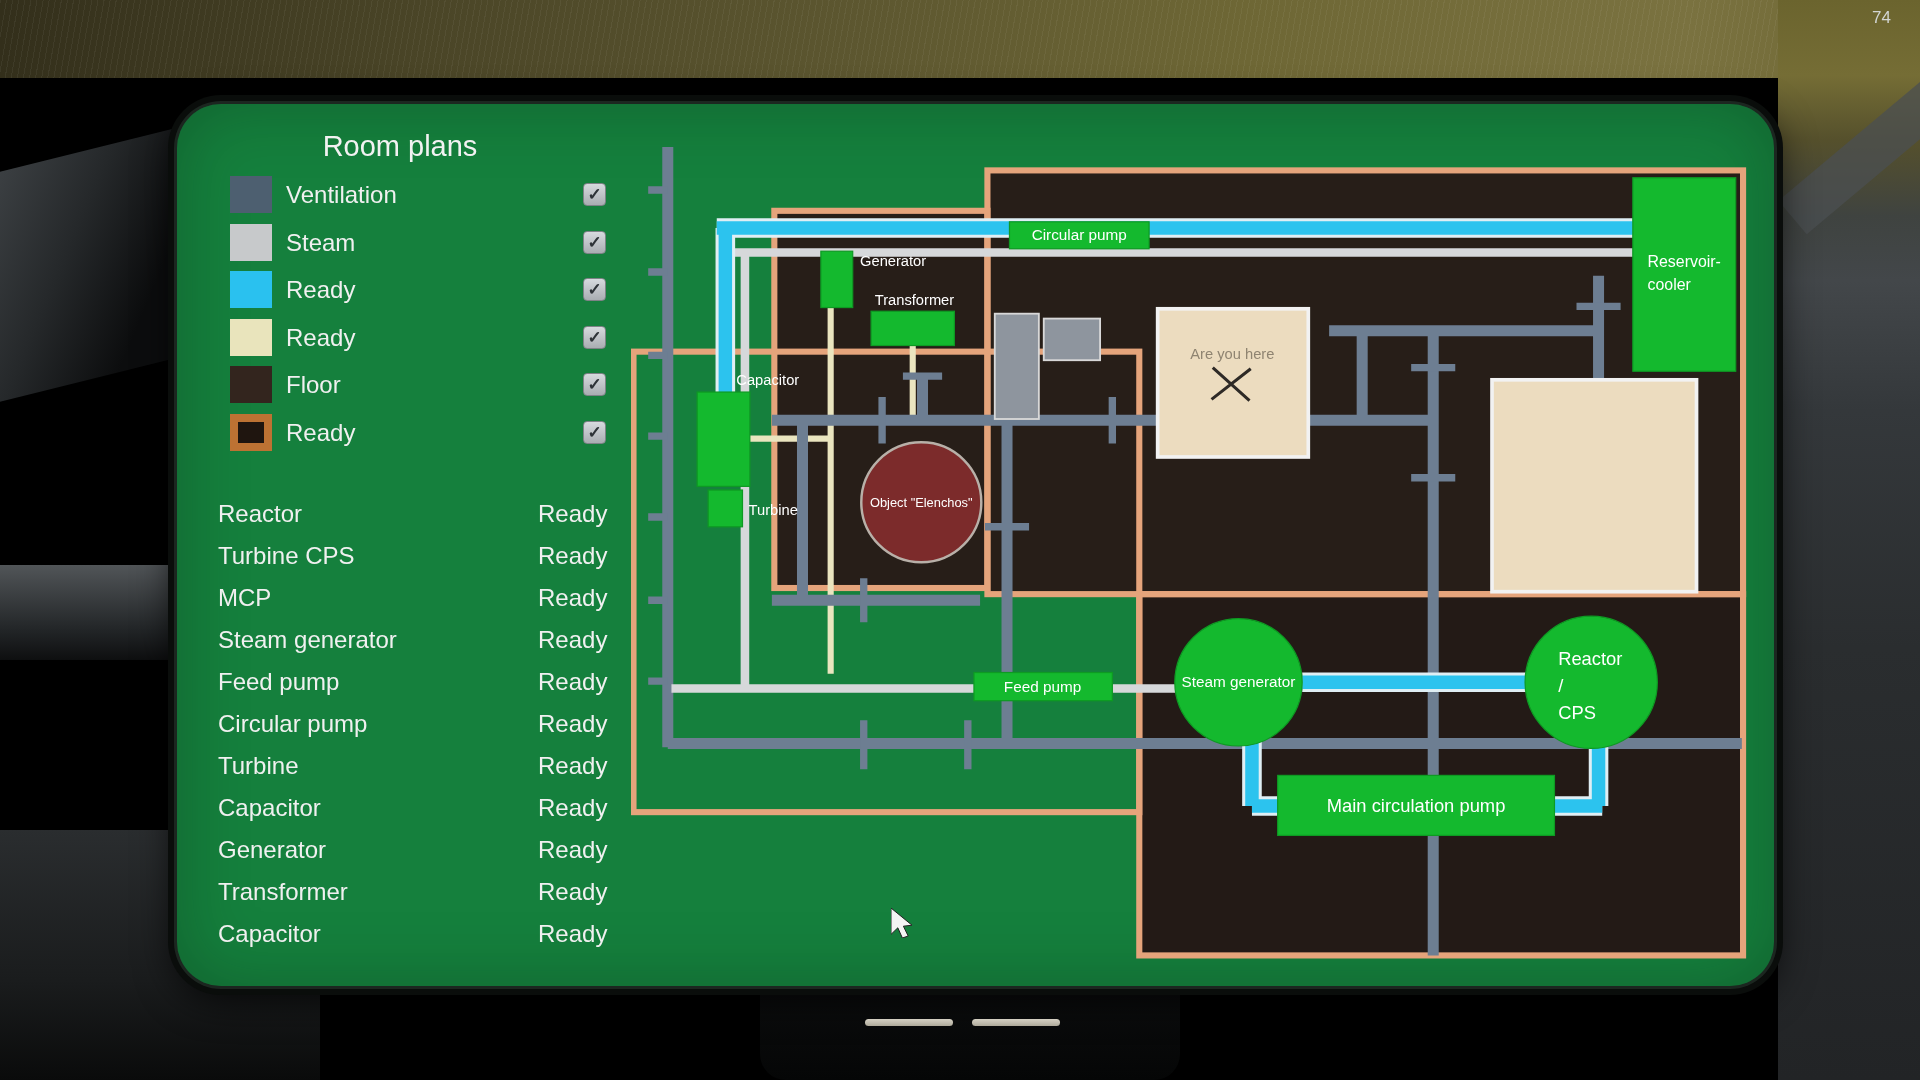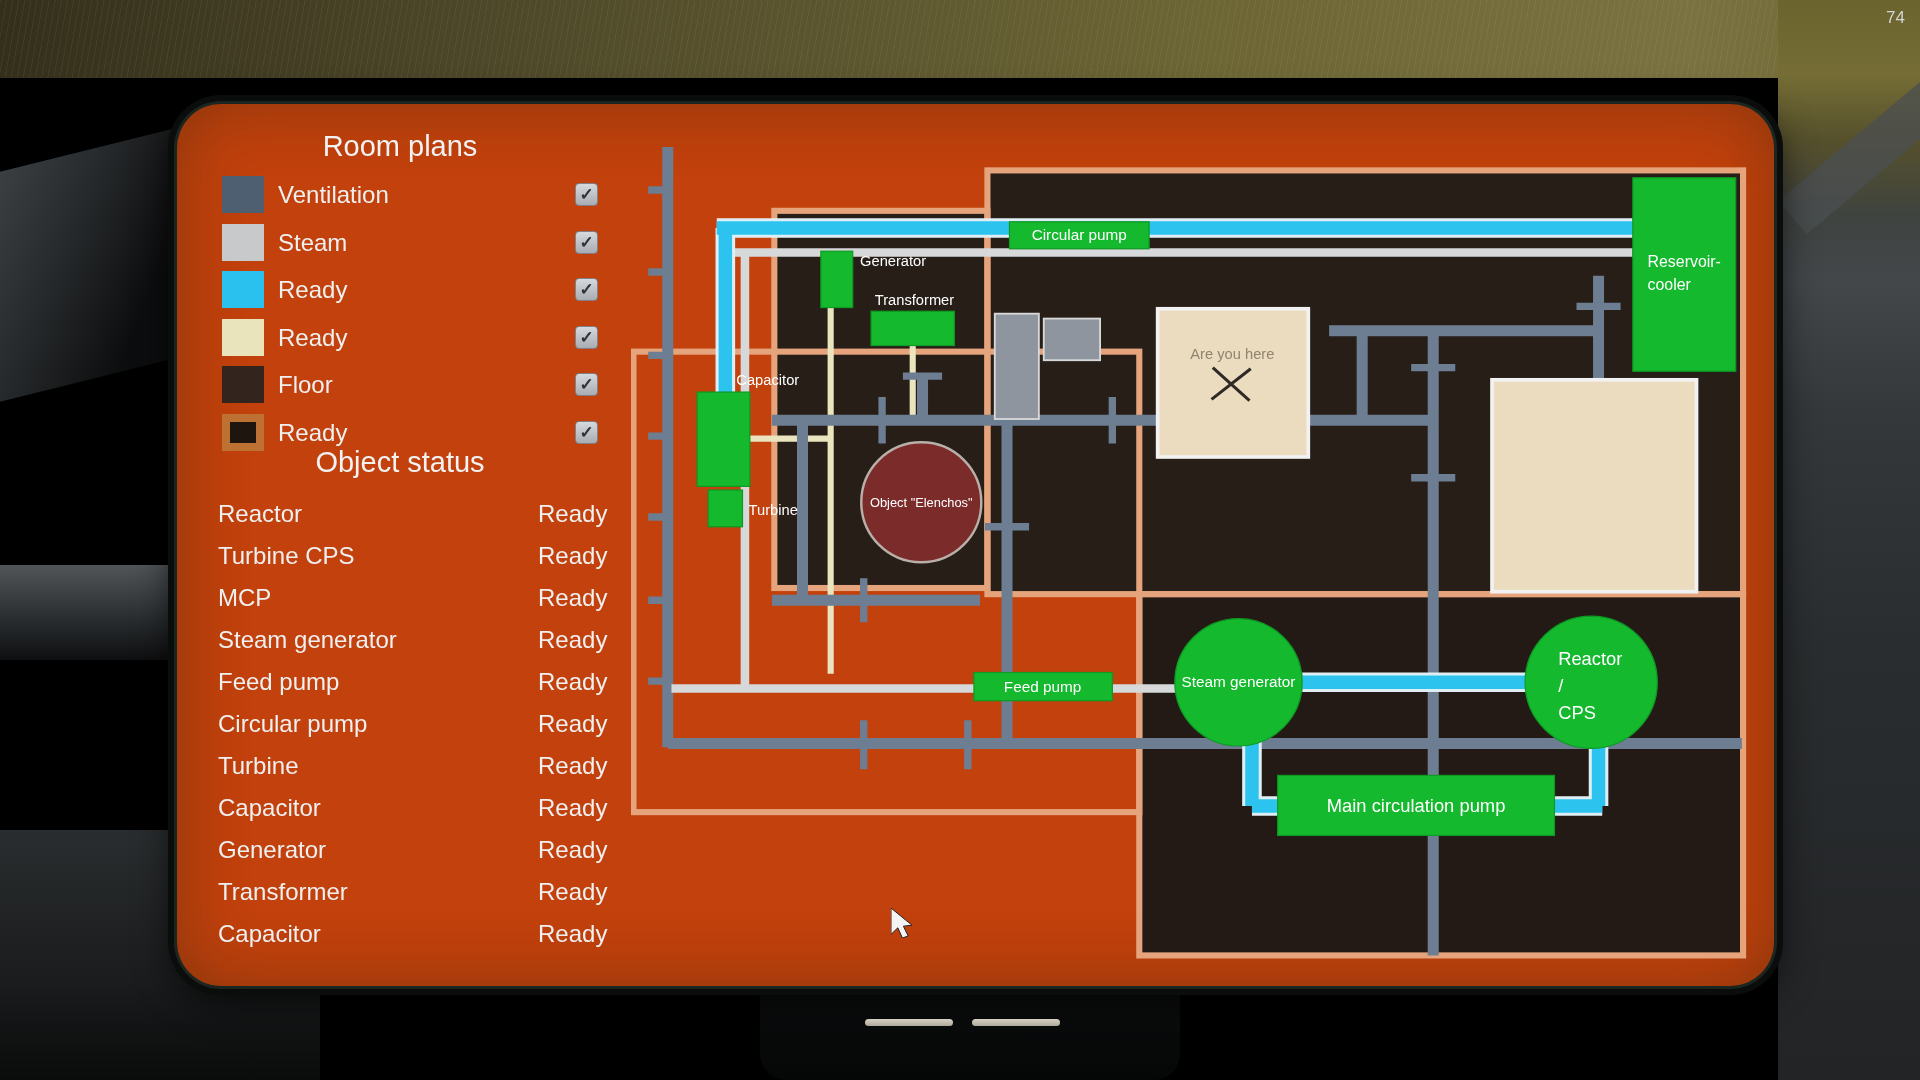--- a/index.html
+++ b/index.html
@@ -23,28 +23,28 @@
     background:linear-gradient(#2a2d2f,#1a1c1d 60%,#0a0b0b); }
 
   .monitor-stand { position:absolute; left:760px; top:980px; width:420px; height:100px;
     background:linear-gradient(#0d0e0f,#050606); border-radius:0 0 26px 26px; }
   .stand-slit { position:absolute; height:7px; width:88px; border-radius:4px;
     background:linear-gradient(#efeadb,#b9b4a4); top:39px; }
   .stand-slit.s1 { left:105px; } .stand-slit.s2 { left:212px; }
 
   
   .screen { position:absolute; left:177px; top:104px; width:1597px; height:882px;
-    background:#c2410c; border-radius:44px;
+    background:#15803d; border-radius:44px;
     box-shadow:0 0 0 3px #1c2620, 0 0 0 9px #0a0d0b, 0 10px 40px rgba(0,0,0,.9),
                inset 0 0 70px rgba(10,30,15,.30); }
 
   
   .panel-title { position:absolute; width:320px; text-align:center; color:#f2f2f2;
     font-size:29px; font-weight:400; }
-  .legend-row { position:absolute; left:45px; width:400px; height:37px; }
+  .legend-row { position:absolute; left:53px; width:400px; height:37px; }
   .swatch { position:absolute; left:0; top:0; width:42px; height:37px; }
   .swatch.walls { background:#1f150f; border:8px solid #bd7233; }
   .legend-label { position:absolute; left:56px; top:0; height:37px; line-height:37px;
     color:#f0f0f0; font-size:24px; }
   .checkbox { position:absolute; left:353px; top:7px; width:23px; height:23px;
     background:linear-gradient(#d6dade,#a9adb2); border:1px solid #7e8287; border-radius:4px;
     color:#2e3338; font-size:17px; font-weight:bold; display:flex; align-items:center;
     justify-content:center; cursor:pointer; }
   .status-row { position:absolute; left:41px; width:420px; height:42px; line-height:42px;
     color:#f0f0f0; font-size:24px; }
@@ -68,21 +68,21 @@
   .machine { fill:#8e959e; stroke:#d8d8d8; stroke-width:1.5; }
   .obj-red { fill:var(--c-object-red,#7c2b2b); stroke:#b8b0a8; stroke-width:2; }
   .lbl     { fill:#ffffff; font-size:12px; }
   .lbl-mid { fill:#ffffff; font-size:12.5px; text-anchor:middle; }
   .lbl-big { fill:#ffffff; font-size:15px; }
   .lbl-big-mid { fill:#ffffff; font-size:15px; text-anchor:middle; }
   .lbl-dim { fill:#8f8471; font-size:12px; text-anchor:middle; }
   .x-mark  { stroke:#2e2a26; stroke-width:2.5; fill:none; }
 
   
-  .fps { position:absolute; left:1872px; top:8px; color:#d2d5d2; font-size:17px;margin-left:14px; }
+  .fps { position:absolute; left:1872px; top:8px; color:#d2d5d2; font-size:17px; }
   .cursor { position:absolute; left:891px; top:908px; width:26px; height:30px; }
 </style>
 </head>
 <body>
 
 <div class="bg-top"></div>
 <div class="bg-right"></div>
 <div class="bg-right-diag"></div>
 <div class="bg-left-1"></div>
 <div class="bg-left-2"></div>
@@ -121,21 +121,20 @@
     <span class="swatch" style="background-color: rgb(51, 37, 30);"></span>
     <span class="legend-label">Floor</span>
     <span class="checkbox">✓</span>
   </div>
   <div class="legend-row" style="top:310px;">
     <span class="swatch walls" style="background-color: rgb(31, 21, 15); border-color: rgb(189, 114, 51);"></span>
     <span class="legend-label">Ready</span>
     <span class="checkbox">✓</span>
   </div>
 
-  <div class="panel-title" style="left:63px; top:342px;">Object status</div>
 
   <div class="status-row" style="top:389px;">
     <span class="status-name">Reactor</span>
     <span class="status-value">Ready</span>
   </div>
   <div class="status-row" style="top:431px;">
     <span class="status-name">Turbine CPS</span>
     <span class="status-value">Ready</span>
   </div>
   <div class="status-row" style="top:473px;">

